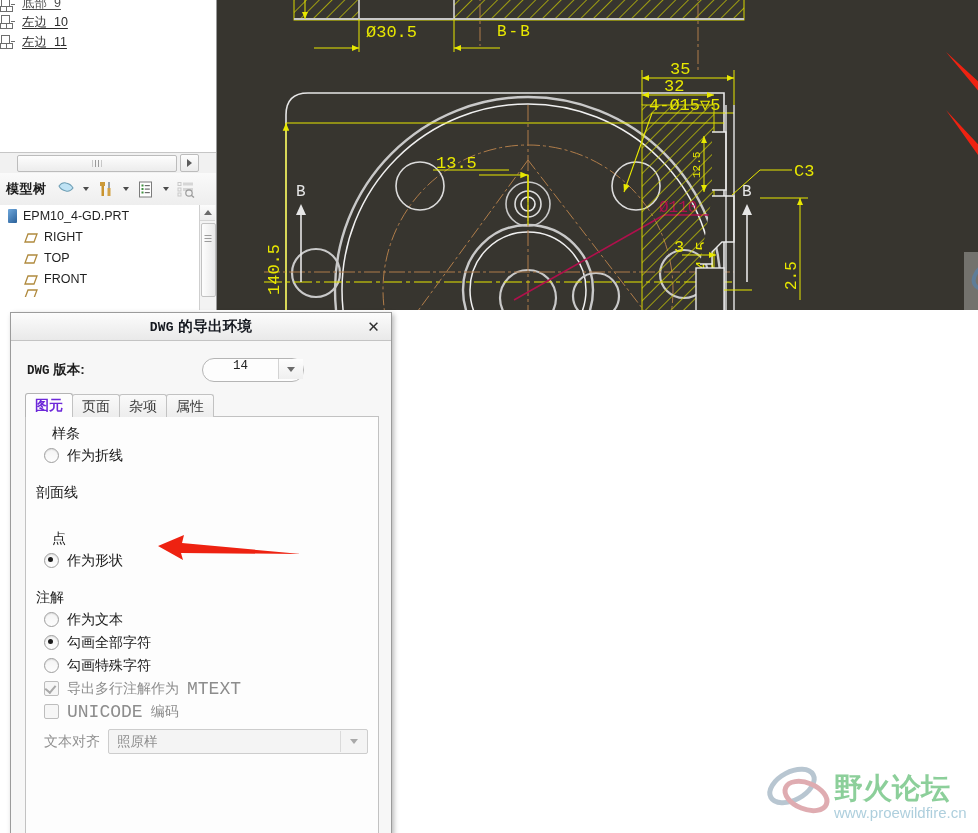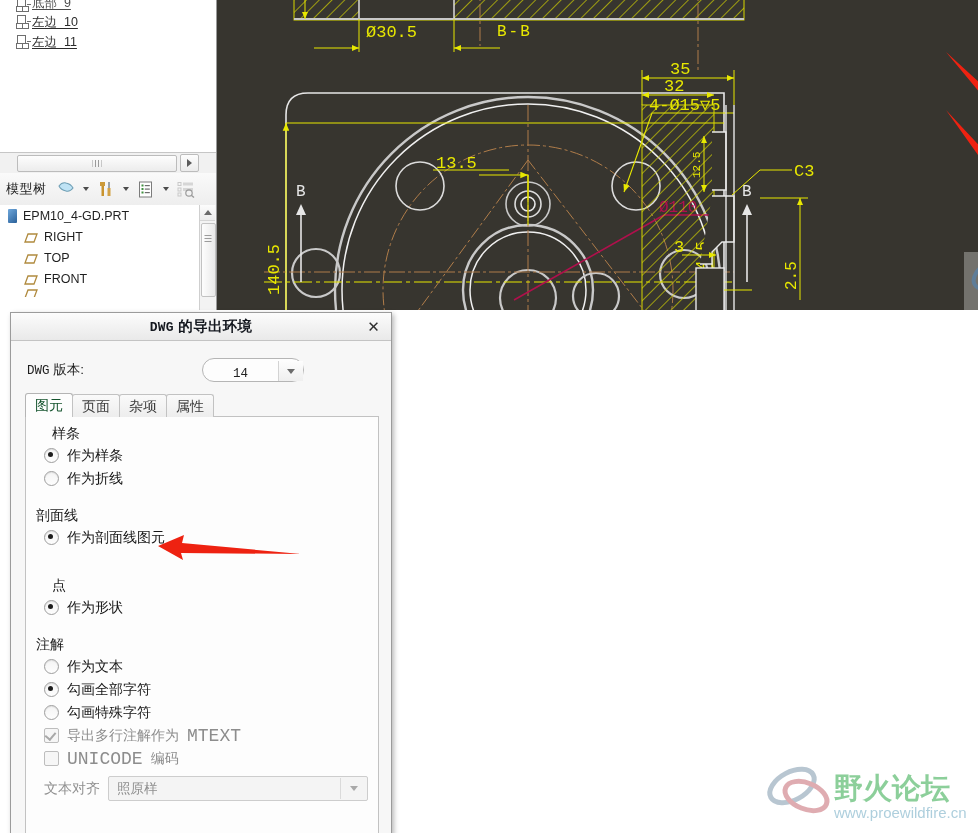--- a/index.html
+++ b/index.html
@@ -21,21 +21,21 @@
 
   
   #left-panel{
     position:absolute;left:0;top:0;width:216px;height:310px;
     background:#ffffff;
     border-right:1px solid #9a9a9a;
     font-size:12px;color:#1e1e1e;
     overflow:hidden;
   }
   #tree-upper{position:absolute;left:0;top:0;width:216px;height:152px;background:#fff;}
-  .tree-row{display:flex;align-items:center;height:20px;padding-left:16px;gap:1px;}
+  .tree-row{display:flex;align-items:center;height:20px;gap:7px;}
   .tree-row .lbl{font-size:12.5px;color:#2c2c2c;text-decoration:underline;text-underline-offset:2px;}
   .tree-row.cut{height:12px;overflow:hidden;align-items:flex-end;}
   .tree-row.cut .lbl{opacity:.85;}
 
   
   .feat-ico{position:relative;width:15px;height:14px;flex:0 0 15px;}
   .feat-ico i{position:absolute;display:block;border:1px solid #6e6e6e;background:#fff;}
   .feat-ico i.a{left:1px;top:0;width:7px;height:7px;}
   .feat-ico i.b{left:0px;top:8px;width:5px;height:4px;}
   .feat-ico i.c{left:6px;top:8px;width:5px;height:4px;}
@@ -56,21 +56,21 @@
     background:linear-gradient(#fdfdfd,#ebebeb);display:flex;align-items:center;justify-content:center;}
   #hs-right .arw{width:0;height:0;border-left:5px solid #5b5b5b;border-top:4px solid transparent;border-bottom:4px solid transparent;}
 
   
   #tree-toolbar{
     position:absolute;left:0;top:173px;width:216px;height:32px;
     background:linear-gradient(#fafafa,#eeeeee);
     border-bottom:1px solid #c9c9c9;
     display:flex;align-items:center;padding-left:6px;gap:4px;
   }
-  #tree-toolbar .tt-title{font-size:13px;font-weight:normal;color:#1b1b1b;margin-right:4px;letter-spacing:.5px;}
+  #tree-toolbar .tt-title{font-size:13px;font-weight:bold;color:#1b1b1b;margin-right:4px;letter-spacing:.5px;}
   .tb-btn{display:flex;align-items:center;justify-content:center;width:22px;height:22px;cursor:default;}
   .tb-caret{width:0;height:0;border-top:4px solid #4c4c4c;border-left:3.5px solid transparent;border-right:3.5px solid transparent;margin:0 2px;}
 
   
   #tree-lower{
     position:absolute;left:0;top:205px;width:216px;height:105px;background:#fff;overflow:hidden;
   }
   .pt-row{display:flex;align-items:center;height:21px;gap:6px;font-size:12.5px;color:#1f1f1f;}
   .pt-row.lvl0{padding-left:8px;}
   .pt-row.lvl1{padding-left:24px;}
@@ -106,39 +106,39 @@
   #dlg-title{font-size:14.5px;font-weight:bold;color:#14181f;letter-spacing:.3px;}
   #dlg-title .mono{font-family:"Liberation Mono","DejaVu Sans Mono",monospace;font-size:13px;}
   #dlg-close{
     position:absolute;right:8px;top:4px;width:19px;height:19px;
     display:flex;align-items:center;justify-content:center;
     font-size:15px;font-weight:bold;color:#2e2e2e;cursor:default;
   }
   #dlg-body{padding:10px 12px 8px 12px;}
 
   .version-row{display:flex;align-items:center;height:26px;margin:6px 0 10px 4px;}
-  .version-label{font-size:13.5px;color:#1d1d1d;width:175px;}
+  .version-label{font-size:13.5px;color:#1d1d1d;width:175px;font-weight:bold;}
   .version-label .mono{font-family:"Liberation Mono","DejaVu Sans Mono",monospace;font-size:12.5px;}
   .combo{
-    display:flex;align-items:flex-end;height:22px;width:100px;
+    display:flex;align-items:flex-start;height:22px;width:100px;
     background:#fdfdfd;border:1px solid #b5b5b5;border-radius:12px;
   }
   .combo .cval{flex:1;text-align:center;font-family:"Liberation Mono","DejaVu Sans Mono",monospace;font-size:12.5px;color:#222;}
   .combo .cbtn{width:24px;height:20px;display:flex;align-items:center;justify-content:center;
     border-left:1px solid #d3d3d3;background:linear-gradient(#fdfdfd,#efefef);}
   .combo .cbtn .arw{width:0;height:0;border-top:5px solid #6b6b6b;border-left:4.5px solid transparent;border-right:4.5px solid transparent;}
 
   
   #tabstrip{display:flex;align-items:flex-end;height:24px;margin-left:2px;position:relative;z-index:2;}
   .tab{
     height:22px;line-height:22px;padding:0 9px;font-size:14px;color:#3c3c3c;
     border:1px solid #c2c2c2;border-bottom:none;border-radius:3px 3px 0 0;
     background:linear-gradient(#fafafa,#ededed);margin-right:-1px;
   }
-  .tab.active{background:#fdfdfd;color:#14532d;font-weight:normal;height:23px;line-height:23px;border-color:#b4b4b4;}
+  .tab.active{background:#fdfdfd;color:#6d28d9;font-weight:bold;height:23px;line-height:23px;border-color:#b4b4b4;}
 
   #tabpanel{
     border:1px solid #c2c2c2;background:#fdfdfd;
     margin-left:2px;margin-top:-1px;
     height:409px;padding:8px 10px 0 10px;position:relative;
   }
 
   .grp{margin-bottom:6px;}
   .grp-title{font-size:14px;color:#1a1a1a;margin-bottom:1px;}
   .grp-title.ind{margin-left:16px;}
@@ -505,37 +505,29 @@
         <div class="tab">页面</div>
         <div class="tab">杂项</div>
         <div class="tab">属性</div>
       </div>
 
       <div id="tabpanel">
 
         <div class="grp">
           <div class="grp-title ind">样条</div>
           <div class="opt">
-            <span class="radio on"></span>
-            <span class="t">作为样条</span>
-          </div>
-          <div class="opt">
             <span class="radio"></span>
             <span class="t">作为折线</span>
           </div>
         </div>
 
         <div class="spacer"></div>
 
         <div class="grp">
           <div class="grp-title">剖面线</div>
-          <div class="opt">
-            <span class="radio on"></span>
-            <span class="t">作为剖面线图元</span>
-          </div>
         </div>
 
         <div class="spacer"></div>
         <div class="spacer"></div>
 
         <div class="grp">
           <div class="grp-title ind">点</div>
           <div class="opt">
             <span class="radio on"></span>
             <span class="t">作为形状</span>

